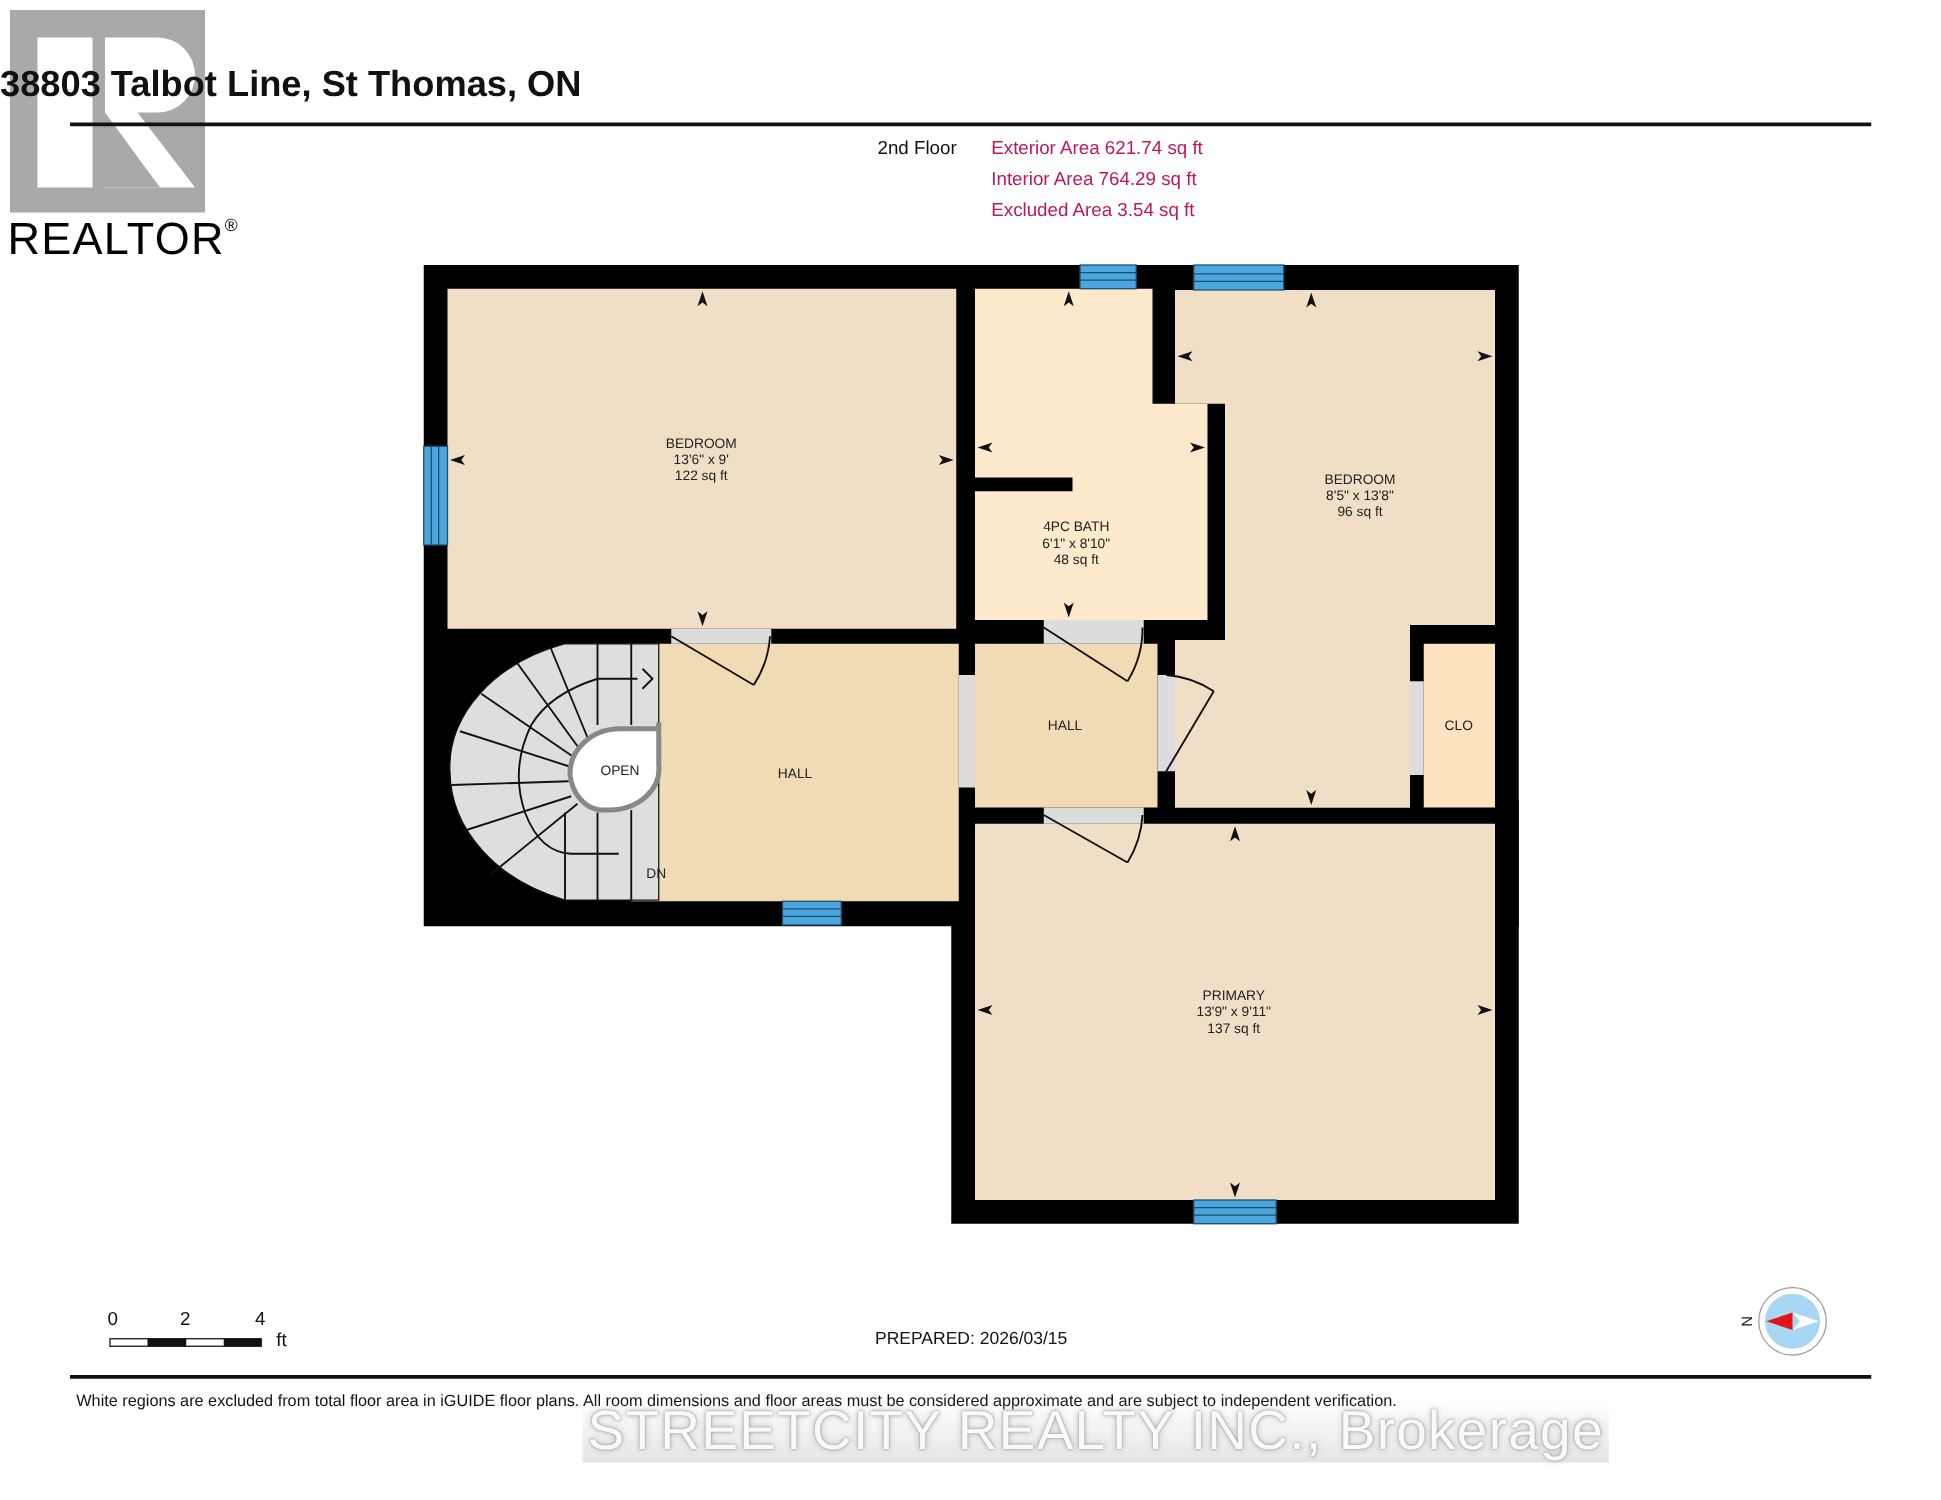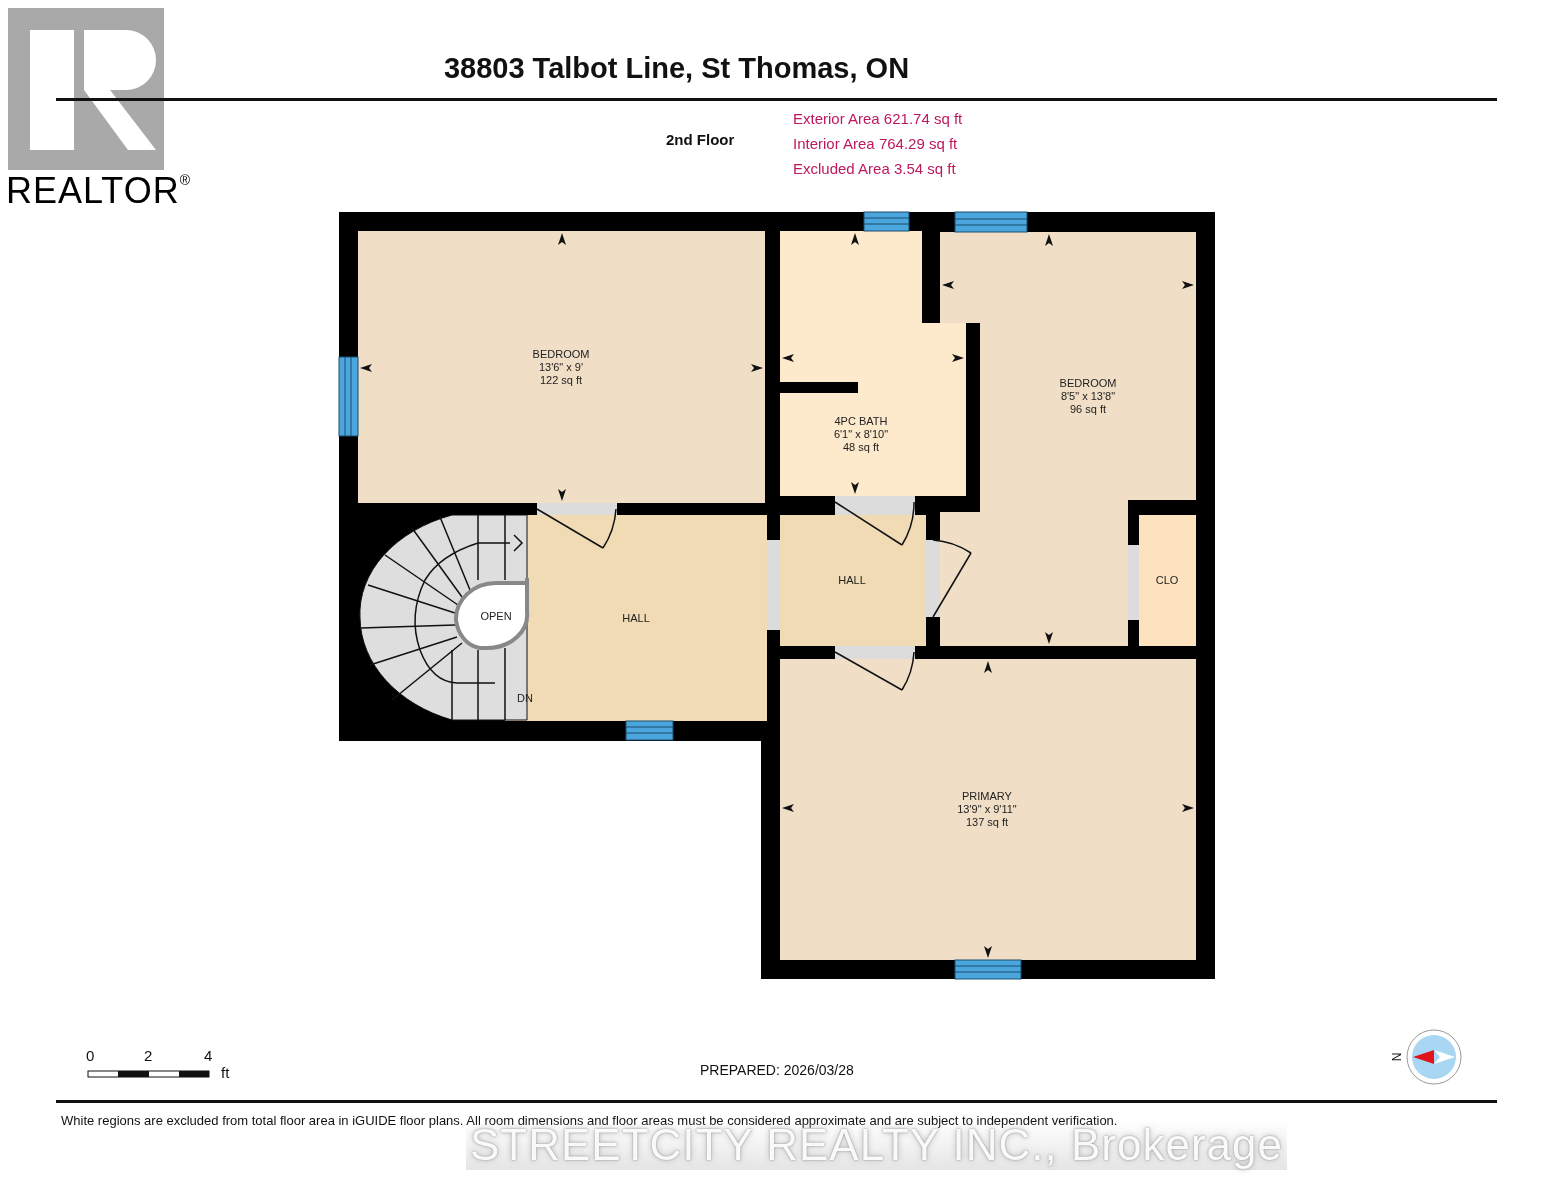--- a/index.html
+++ b/index.html
@@ -1,23 +1,23 @@
 <!DOCTYPE html>
 <html><head>
 <meta charset="utf-8">
 <style>
   html, body { margin: 0; padding: 0; background: #ffffff; }
   body { width: 1553px; height: 1200px; position: relative; overflow: hidden; font-family: "Liberation Sans", sans-serif; color: #111; }
   .abs { position: absolute; }
   .logo-box { left: 8px; top: 8px; width: 156px; height: 162px; background: #a9a9a9; }
   .logo-word { left: 6px; top: 170px; font-size: 36px; color: #000000; letter-spacing: 1px; font-family: "Liberation Sans", sans-serif; }
   .logo-word sup { font-size: 14px; vertical-align: top; position: relative; top: 2px; }
-  .title { left: 0; width: 1353px; top: 52px; text-align: center; font-size: 29px; font-weight: bold; }
+  .title { left: 0; width: 1353px; top: 52px; font-size: 29px; font-weight: bold; }
   .rule-top { left: 56px; top: 98px; width: 1441px; height: 3px; background: #111; }
-  .floor-label { left: 666px; top: 110px; font-size: 15px; font-weight: bold; margin-top: 21px; }
+  .floor-label { left: 702px; top: 110px; font-size: 15px; font-weight: normal; }
   .area-line { left: 793px; font-size: 15px; color: #be185d; }
   .rule-bottom { left: 56px; top: 1100px; width: 1441px; height: 3px; background: #111; }
   .disclaimer { left: 61px; top: 1113px; font-size: 13px; color: #111; }
   .watermark { left: 466px; top: 1120px; font-size: 44px; color: rgba(255,255,255,0.95); letter-spacing: 1px; text-shadow: 0 0 2px #888, 0 0 6px #bbb; background: linear-gradient(#ffffff00, #d8d8d8aa); padding: 0 4px; }
   .prepared { left: 700px; top: 1062px; font-size: 14px; }
   .scale-nums span { position: absolute; font-size: 15px; top: 1047px; }
   .room-label { font-family: "Liberation Sans", sans-serif; font-size: 11px; fill: #222; text-anchor: middle; }
 </style>
 </head>
 <body>
@@ -192,16 +192,16 @@
 </svg>
 
 <div class="scale-nums">
   <span style="left:86px">0</span>
   <span style="left:144px">2</span>
   <span style="left:204px">4</span>
   <span style="left:221px; top:1064px">ft</span>
 </div>
 <div class="abs" style="left:1393px; top:1050px; font-size:12px; transform:rotate(-90deg);">N</div>
 
-<div class="abs prepared">PREPARED: 2026/03/28</div>
+<div class="abs prepared">PREPARED: 2026/03/15</div>
 <div class="abs rule-bottom"></div>
 <div class="abs disclaimer">White regions are excluded from total floor area in iGUIDE floor plans. All room dimensions and floor areas must be considered approximate and are subject to independent verification.</div>
 <div class="abs watermark">STREETCITY REALTY INC., Brokerage</div>
 
 </body></html>

